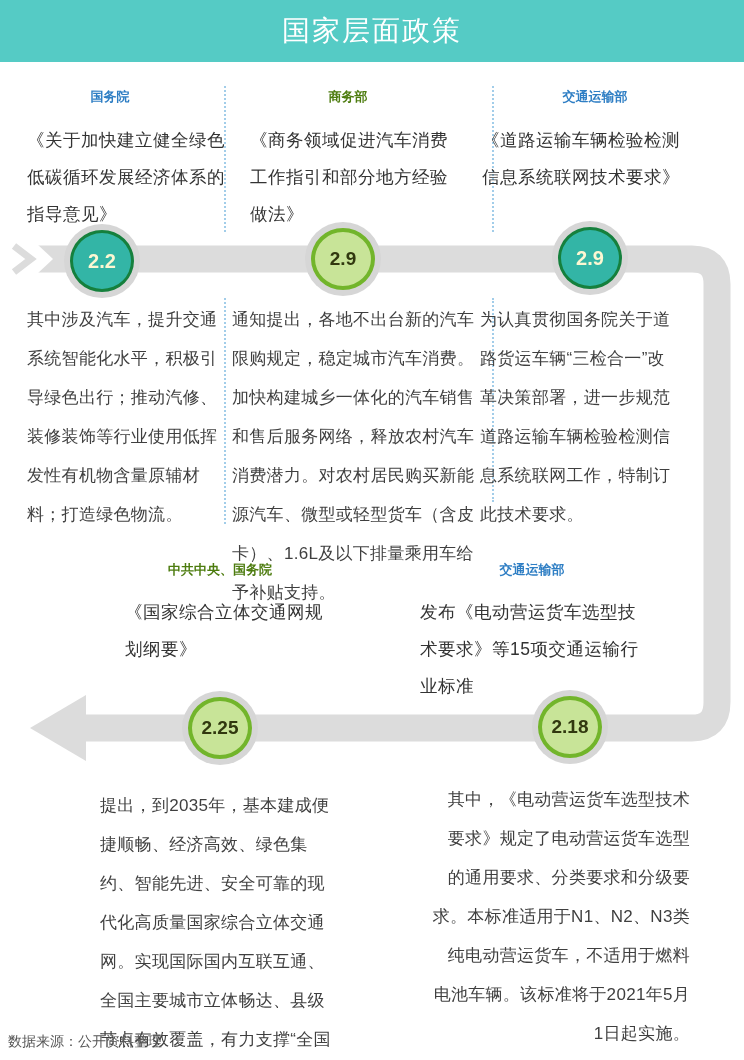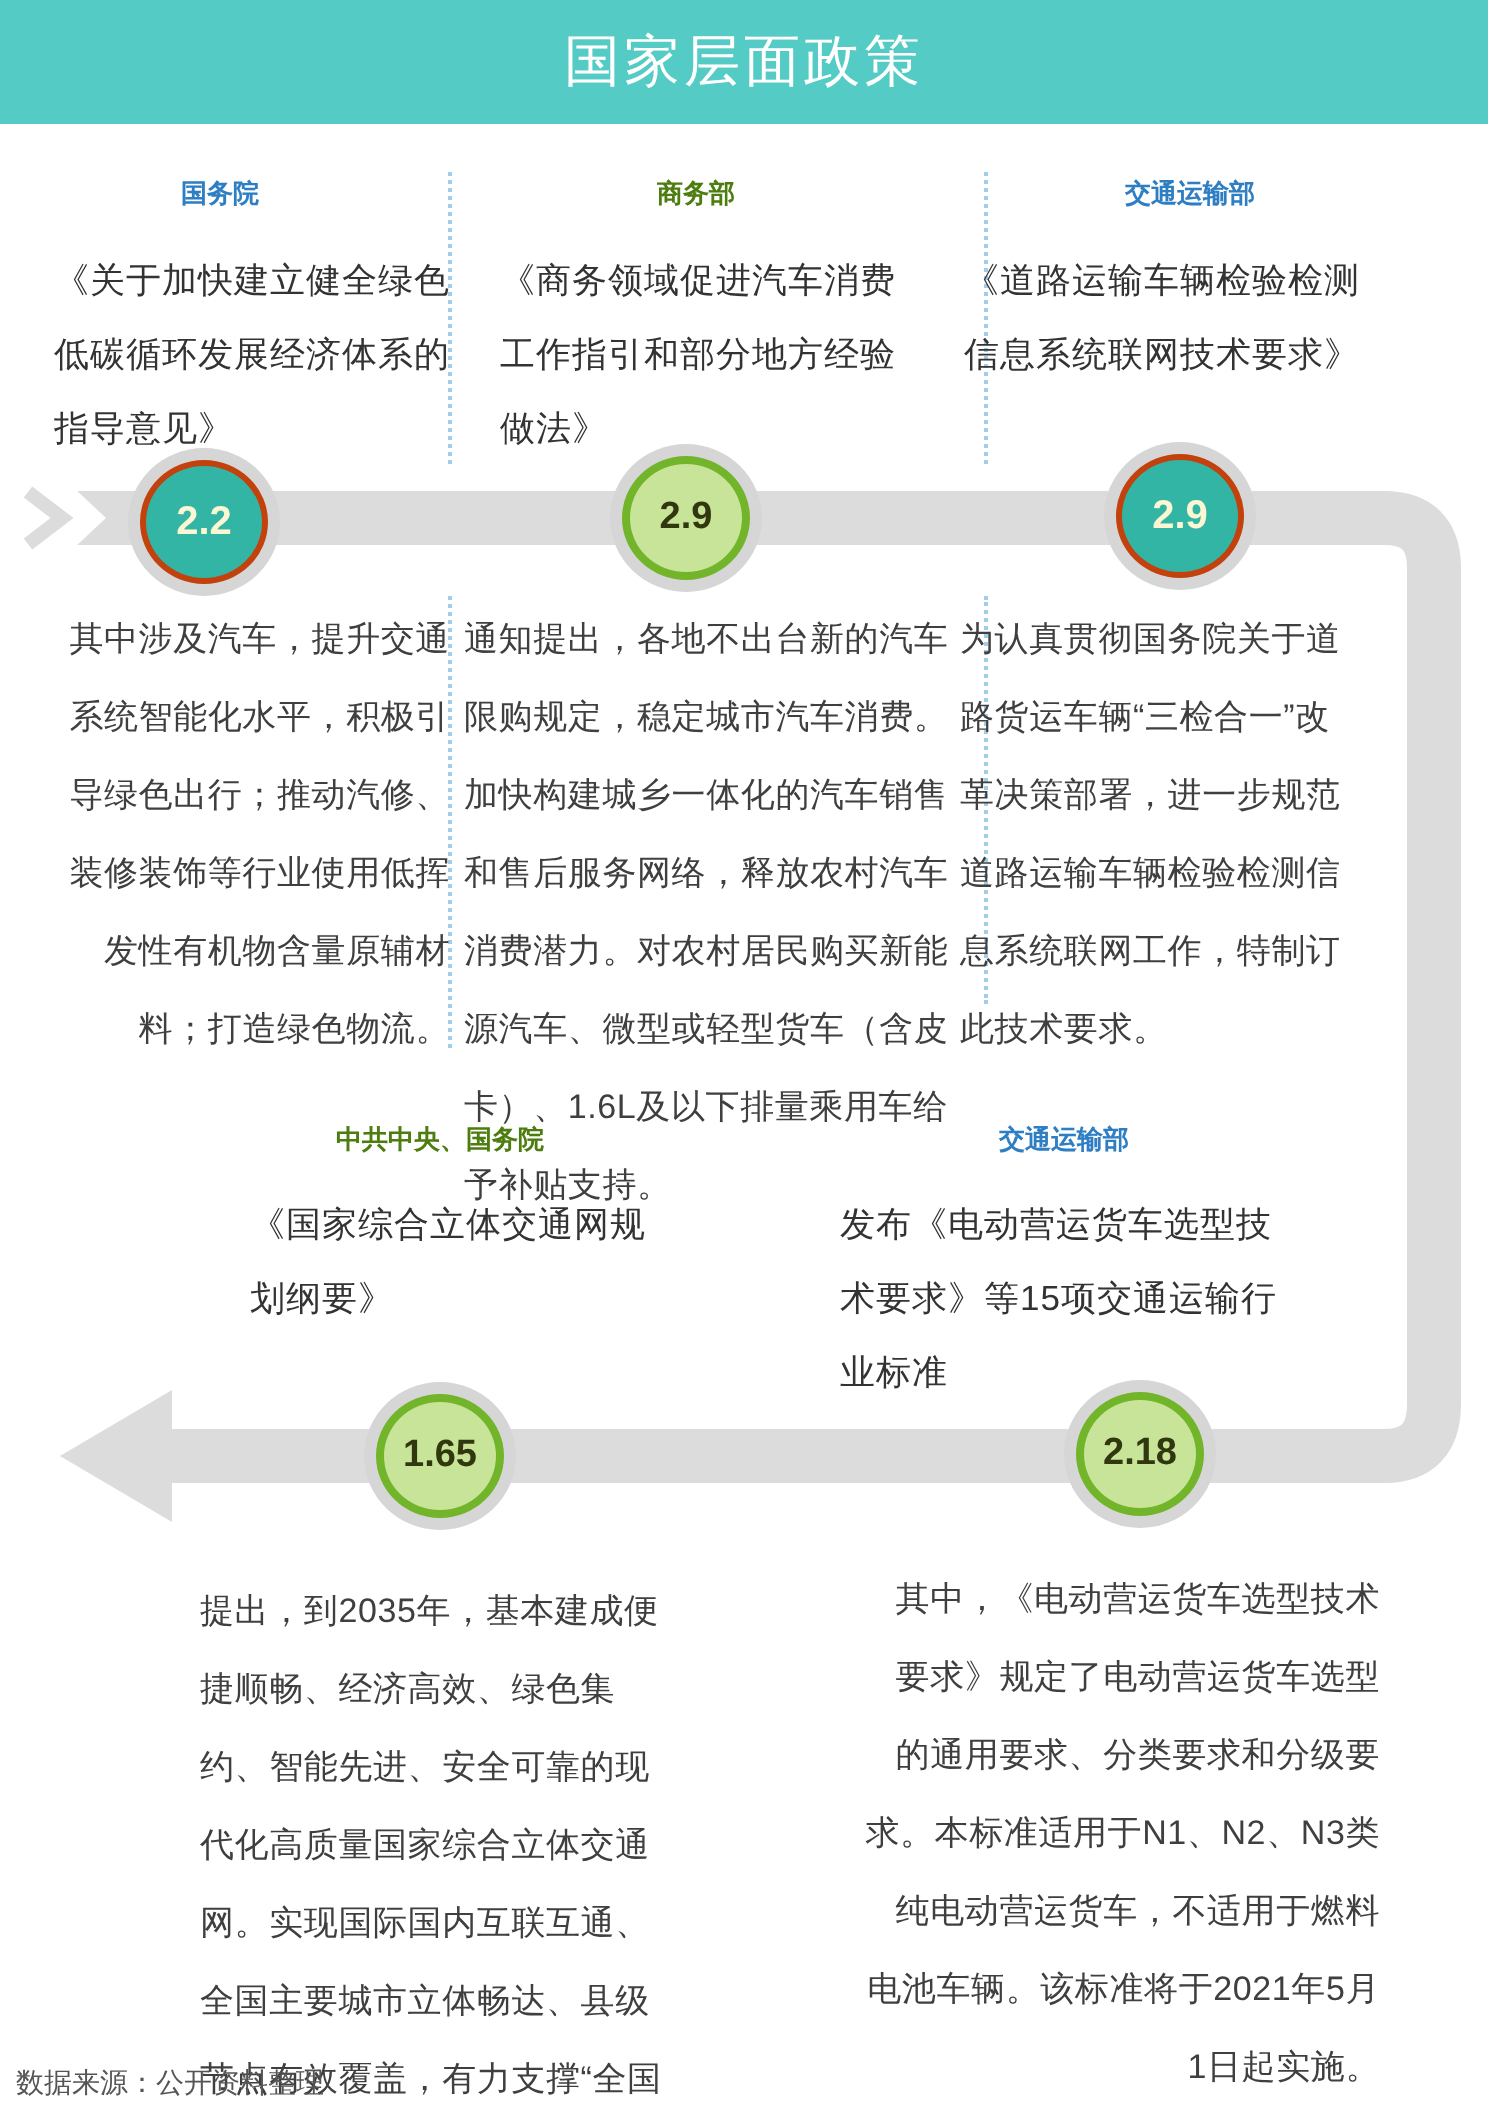--- a/index.html
+++ b/index.html
@@ -36,21 +36,21 @@
     position:absolute;font-size:17px;color:#3f3f3f;line-height:39px;z-index:3;
     letter-spacing:0.3px;
   }
   .circle{
     position:absolute;z-index:2;border-radius:50%;
     display:flex;align-items:center;justify-content:center;
     font-weight:bold;transform:translate(-50%,-50%);
     box-shadow:0 0 0 6px #d6d6d6;
   }
   .circle.teal{
-    width:58px;height:56px;background:#33b5a6;border:3px solid #c2410c;
+    width:58px;height:56px;background:#33b5a6;border:3px solid #15803d;
     color:#fcf7d2;font-size:20px;
   }
   .circle.green{
     width:56px;height:54px;background:#c8e498;border:4px solid #72b52b;
     color:#31380f;font-size:19px;
   }
   .footer{
     position:absolute;left:8px;top:1033px;font-size:14px;color:#555;z-index:3;
   }
 </style>
@@ -80,31 +80,31 @@
   <div class="org blue" style="left:505px;top:88px;width:180px;">交通运输部</div>
 
   <div class="policy" style="left:250px;top:122px;width:198px;">《商务领域促进汽车消费工作指引和部分地方经验做法》</div>
   <div class="policy" style="left:27px;top:122px;width:198px;">《关于加快建立健全绿色低碳循环发展经济体系的指导意见》</div>
   <div class="policy" style="left:482px;top:122px;width:202px;">《道路运输车辆检验检测信息系统联网技术要求》</div>
 
   <div class="circle teal" style="left:102px;top:261px;">2.2</div>
   <div class="circle green" style="left:343px;top:259px;">2.9</div>
   <div class="circle teal" style="left:590px;top:258px;">2.9</div>
 
-  <div class="body-text" style="left:27px;top:300px;width:198px;text-align:right;">其中涉及汽车，提升交通系统智能化水平，积极引导绿色出行；推动汽修、装修装饰等行业使用低挥发性有机物含量原辅材料；打造绿色物流。</div>
+  <div class="body-text" style="left:27px;top:300px;width:198px;">其中涉及汽车，提升交通系统智能化水平，积极引导绿色出行；推动汽修、装修装饰等行业使用低挥发性有机物含量原辅材料；打造绿色物流。</div>
   <div class="body-text" style="left:232px;top:300px;width:243px;">通知提出，各地不出台新的汽车限购规定，稳定城市汽车消费。加快构建城乡一体化的汽车销售和售后服务网络，释放农村汽车消费潜力。对农村居民购买新能源汽车、微型或轻型货车（含皮卡）、1.6L及以下排量乘用车给予补贴支持。</div>
   <div class="body-text" style="left:480px;top:300px;width:200px;">为认真贯彻国务院关于道路货运车辆“三检合一”改革决策部署，进一步规范道路运输车辆检验检测信息系统联网工作，特制订此技术要求。</div>
 
   <div class="org green" style="left:115px;top:561px;width:210px;text-align:center;">中共中央、国务院</div>
   <div class="org blue" style="left:437px;top:561px;width:190px;">交通运输部</div>
 
   <div class="policy" style="left:125px;top:594px;width:206px;">《国家综合立体交通网规划纲要》</div>
   <div class="policy centered" style="left:420px;top:594px;width:228px;">发布《电动营运货车选型技术要求》等15项交通运输行业标准</div>
 
-  <div class="circle green" style="left:220px;top:728px;">1.65</div>
+  <div class="circle green" style="left:220px;top:728px;">2.25</div>
   <div class="circle green" style="left:570px;top:727px;">2.18</div>
 
   <div class="body-text" style="left:100px;top:786px;width:240px;">提出，到2035年，基本建成便捷顺畅、经济高效、绿色集约、智能先进、安全可靠的现代化高质量国家综合立体交通网。实现国际国内互联互通、全国主要城市立体畅达、县级节点有效覆盖，有力支撑“全国123出行交通圈”和“全球123快货物流圈”。</div>
   <div class="body-text" style="left:432px;top:780px;width:258px;text-align:right;">其中，《电动营运货车选型技术要求》规定了电动营运货车选型的通用要求、分类要求和分级要求。本标准适用于N1、N2、N3类纯电动营运货车，不适用于燃料电池车辆。该标准将于2021年5月1日起实施。</div>
 
   <div class="footer">数据来源：公开资料整理</div>
 
 </div>
 
 </body></html>

